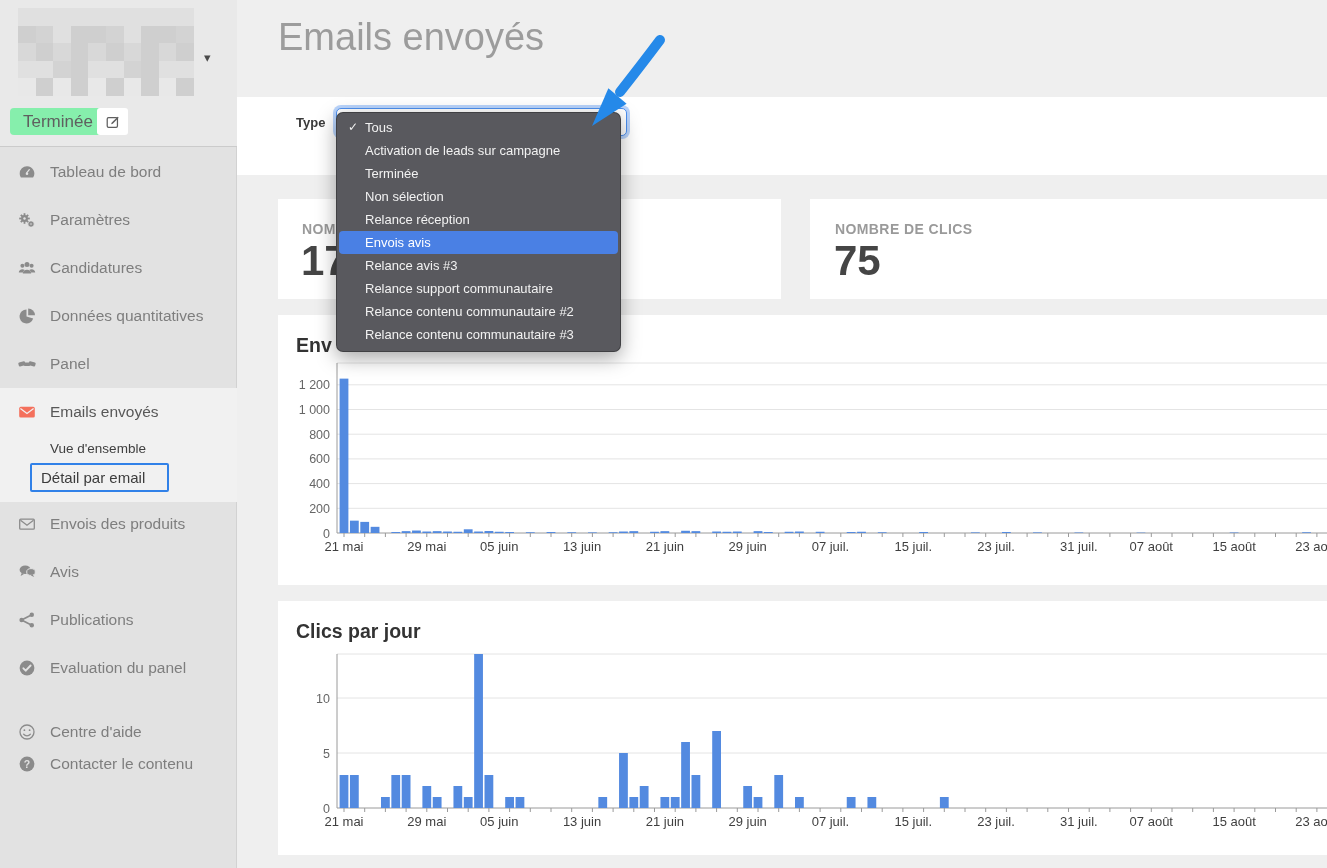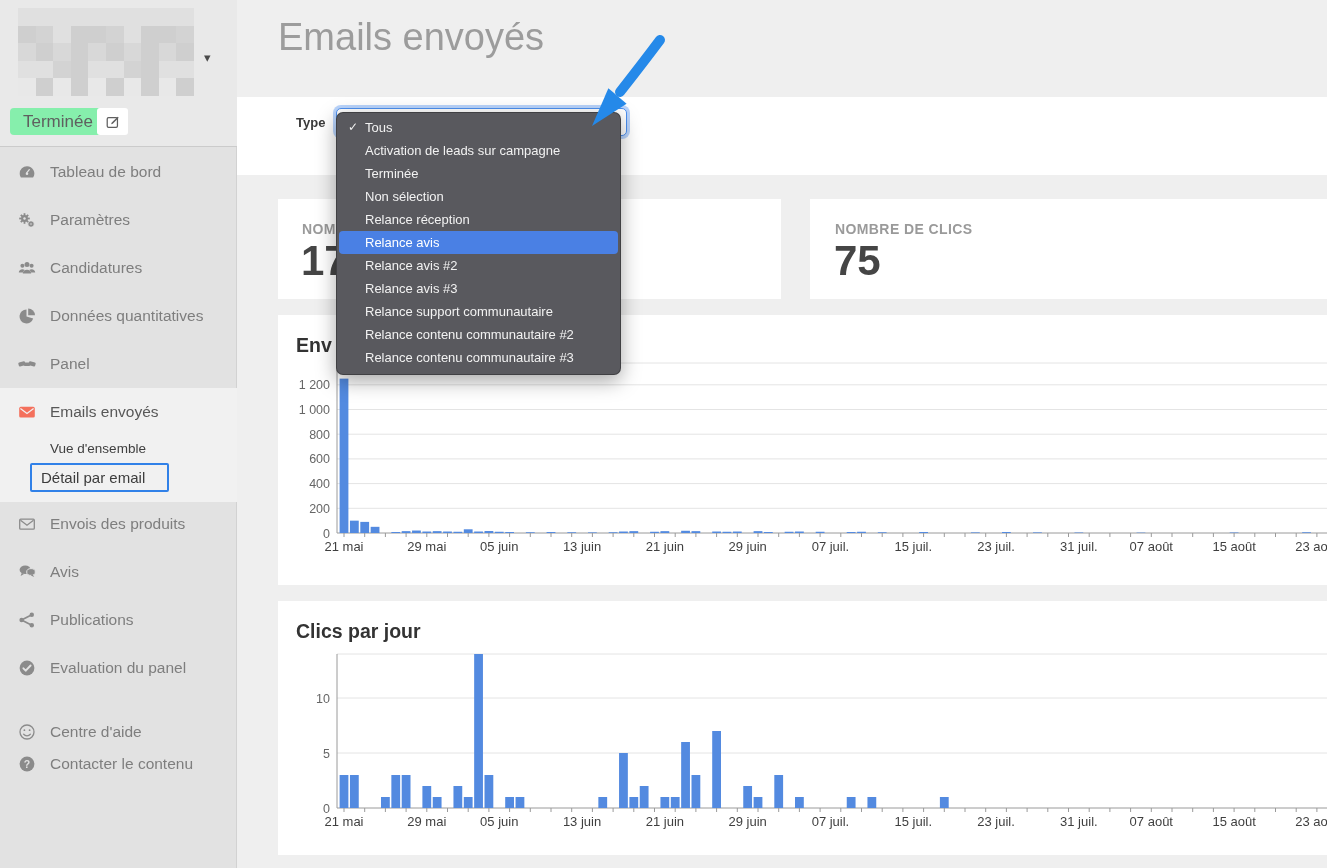--- a/index.html
+++ b/index.html
@@ -490,22 +490,21 @@
       </svg>
     <div class="chart-title">Clics par jour</div>
   </div>
 
   <div id="dropdown">
       <div class="dd-item"><span class="chk">✓</span><span>Tous</span></div>
       <div class="dd-item"><span>Activation de leads sur campagne</span></div>
       <div class="dd-item"><span>Terminée</span></div>
       <div class="dd-item"><span>Non sélection</span></div>
       <div class="dd-item"><span>Relance réception</span></div>
-      <div class="dd-item hl"><span>Relance avis</span></div>
-      <div class="dd-item"><span>Relance avis #2</span></div>
+      <div class="dd-item hl"><span>Envois avis</span></div>
       <div class="dd-item"><span>Relance avis #3</span></div>
       <div class="dd-item"><span>Relance support communautaire</span></div>
       <div class="dd-item"><span>Relance contenu communautaire #2</span></div>
       <div class="dd-item"><span>Relance contenu communautaire #3</span></div>
     </div>
 
   <svg id="arrow-annotation" width="140" height="110">
     <path d="M100 12 Q 82 36 60 64" stroke="#2589e9" stroke-width="10" stroke-linecap="round" fill="none"></path>
     <polygon points="32,98 66.6,75.8 48.4,60.2" fill="#2589e9"></polygon>
   </svg>

